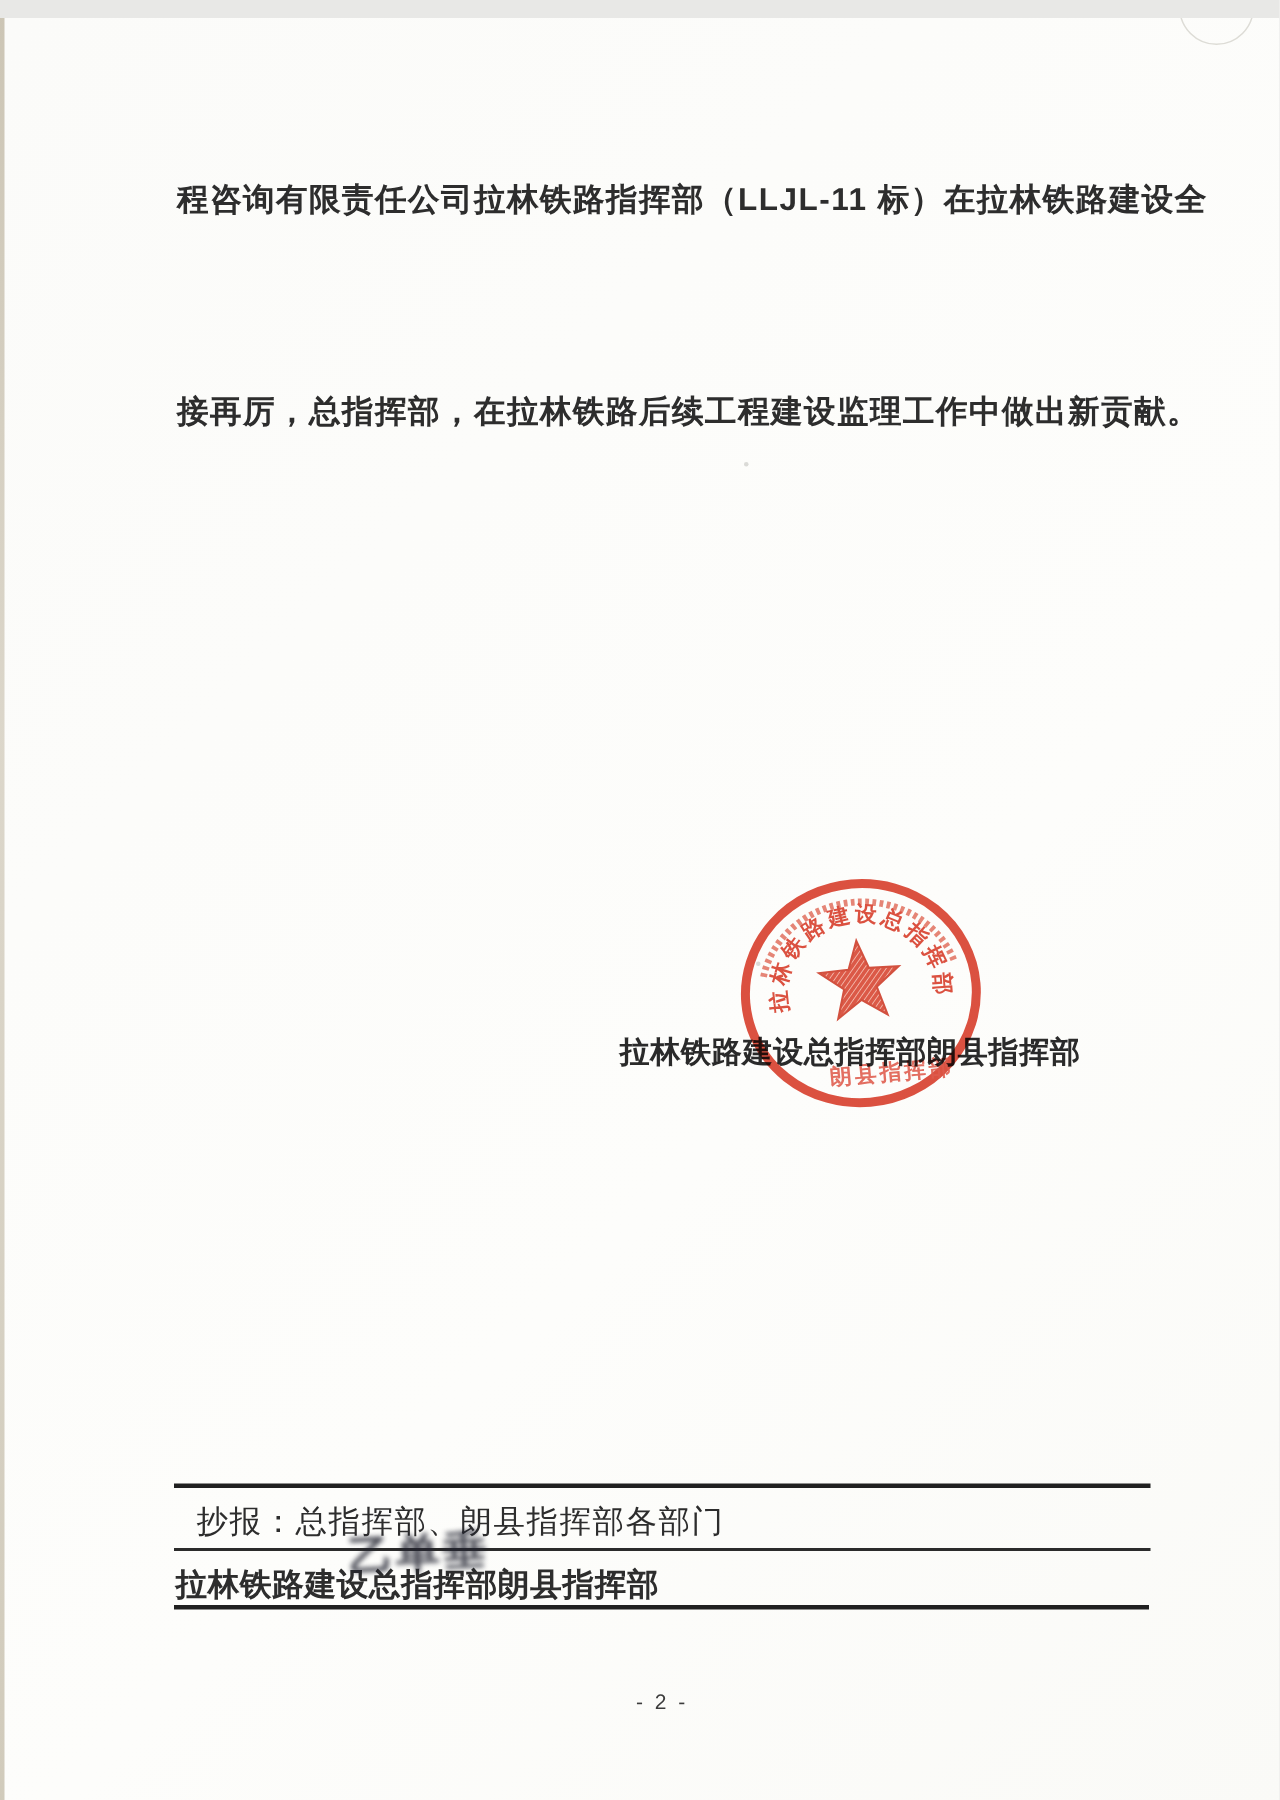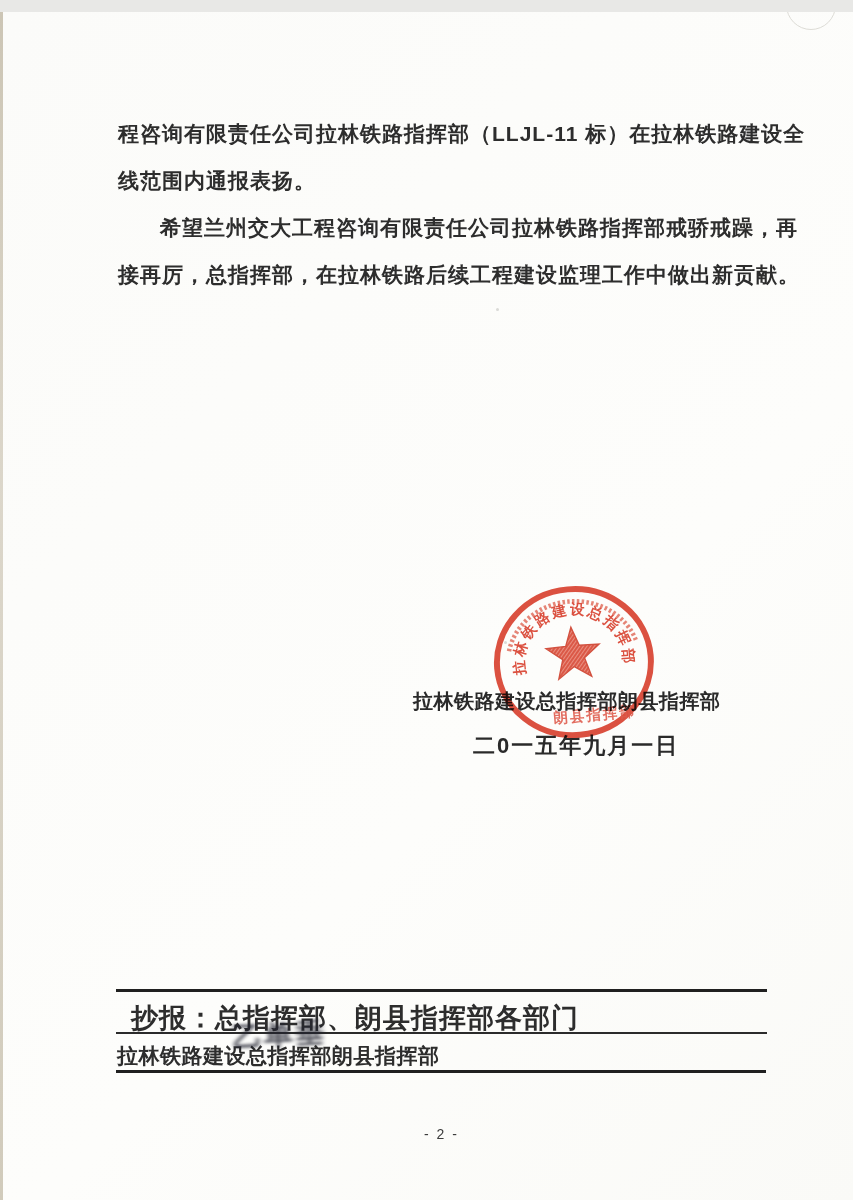--- a/index.html
+++ b/index.html
@@ -32,21 +32,21 @@
   .sig-date{left:473px;top:719px;font-size:22px;letter-spacing:2px;}
   .seal{
     position:absolute;left:489px;top:571px;width:172px;height:160px;
     transform:rotate(-5deg);z-index:3;mix-blend-mode:multiply;opacity:.95;
   }
   .rule{position:absolute;background:#202020;}
   .rule-top{left:116px;top:977px;width:651px;height:3px;}
   .rule-mid{left:116px;top:1020px;width:651px;height:2px;background:#2b2b2b;}
   .rule-bot{left:116px;top:1058px;width:650px;height:3px;}
   .cc-line{
-    position:absolute;left:131px;top:988px;font-size:27px;font-weight:700;
+    position:absolute;left:131px;top:988px;font-size:21px;font-weight:400;
     letter-spacing:1px;color:#2d2d2d;white-space:nowrap;
   }
   .issuer{
     position:absolute;left:117px;top:1030px;font-size:21px;font-weight:600;
     letter-spacing:0.5px;color:#2d2d2d;white-space:nowrap;z-index:1;
   }
   .print-date{
     position:absolute;right:88px;top:1031px;font-size:21px;font-weight:600;
     letter-spacing:1px;color:#2d2d2d;white-space:nowrap;
   }
@@ -65,22 +65,20 @@
 <body>
 
 <div class="page">
 
   <div class="scan-edge"></div>
   <div class="scan-arc"></div>
   <div class="speck" style="left:496px;top:296px;"></div>
   <div class="speck" style="left:504px;top:629px;"></div>
 
   <div class="bodyline" style="top:108px;">程咨询有限责任公司拉林铁路指挥部（LLJL-11 标）在拉林铁路建设全</div>
-  <div class="bodyline" style="top:155px;">线范围内通报表扬。</div>
-  <div class="bodyline indent" style="top:202px;">希望兰州交大工程咨询有限责任公司拉林铁路指挥部戒骄戒躁，再</div>
   <div class="bodyline" style="top:249px;">接再厉，总指挥部，在拉林铁路后续工程建设监理工作中做出新贡献。</div>
 
   <svg class="seal" viewBox="0 0 172 160">
     <defs>
       <pattern id="starHatch" width="3" height="3" patternUnits="userSpaceOnUse" patternTransform="rotate(40)">
         <rect width="3" height="3" fill="#da4430"></rect>
         <line x1="0" y1="0" x2="0" y2="3" stroke="#f7b8ac" stroke-width="1.1"></line>
       </pattern>
     </defs>
     <g opacity="0.93">
@@ -93,21 +91,20 @@
         <textPath href="#sealArc" startOffset="50%" text-anchor="middle">拉林铁路建设总指挥部</textPath>
       </text>
 
       <path d="M85,44 L91.8,62.7 L111.6,63.3 L95.9,75.6 L101.5,94.7 L85,83.5 L68.5,94.7 L74.1,75.6 L58.4,63.3 L78.2,62.7 Z" fill="url(#starHatch)" stroke="#cf3a26" stroke-width="1.4"></path>
 
       <text x="101" y="138" text-anchor="middle" font-size="14.5" fill="#dd4635" font-weight="bold" letter-spacing="2" opacity="0.88" font-family="Liberation Sans, sans-serif">朗县指挥部</text>
     </g>
   </svg>
 
   <div class="sig sig-org">拉林铁路建设总指挥部朗县指挥部</div>
-  <div class="sig sig-date">二0一五年九月一日</div>
 
   <div class="rule rule-top"></div>
   <div class="cc-line">抄报：总指挥部、朗县指挥部各部门</div>
   <div class="rule rule-mid"></div>
   <div class="issuer">拉林铁路建设总指挥部朗县指挥部</div>
   <div class="smudge">乙单垂</div>
   <div class="rule rule-bot"></div>
 
   <div class="page-number">- 2 -</div>
 

